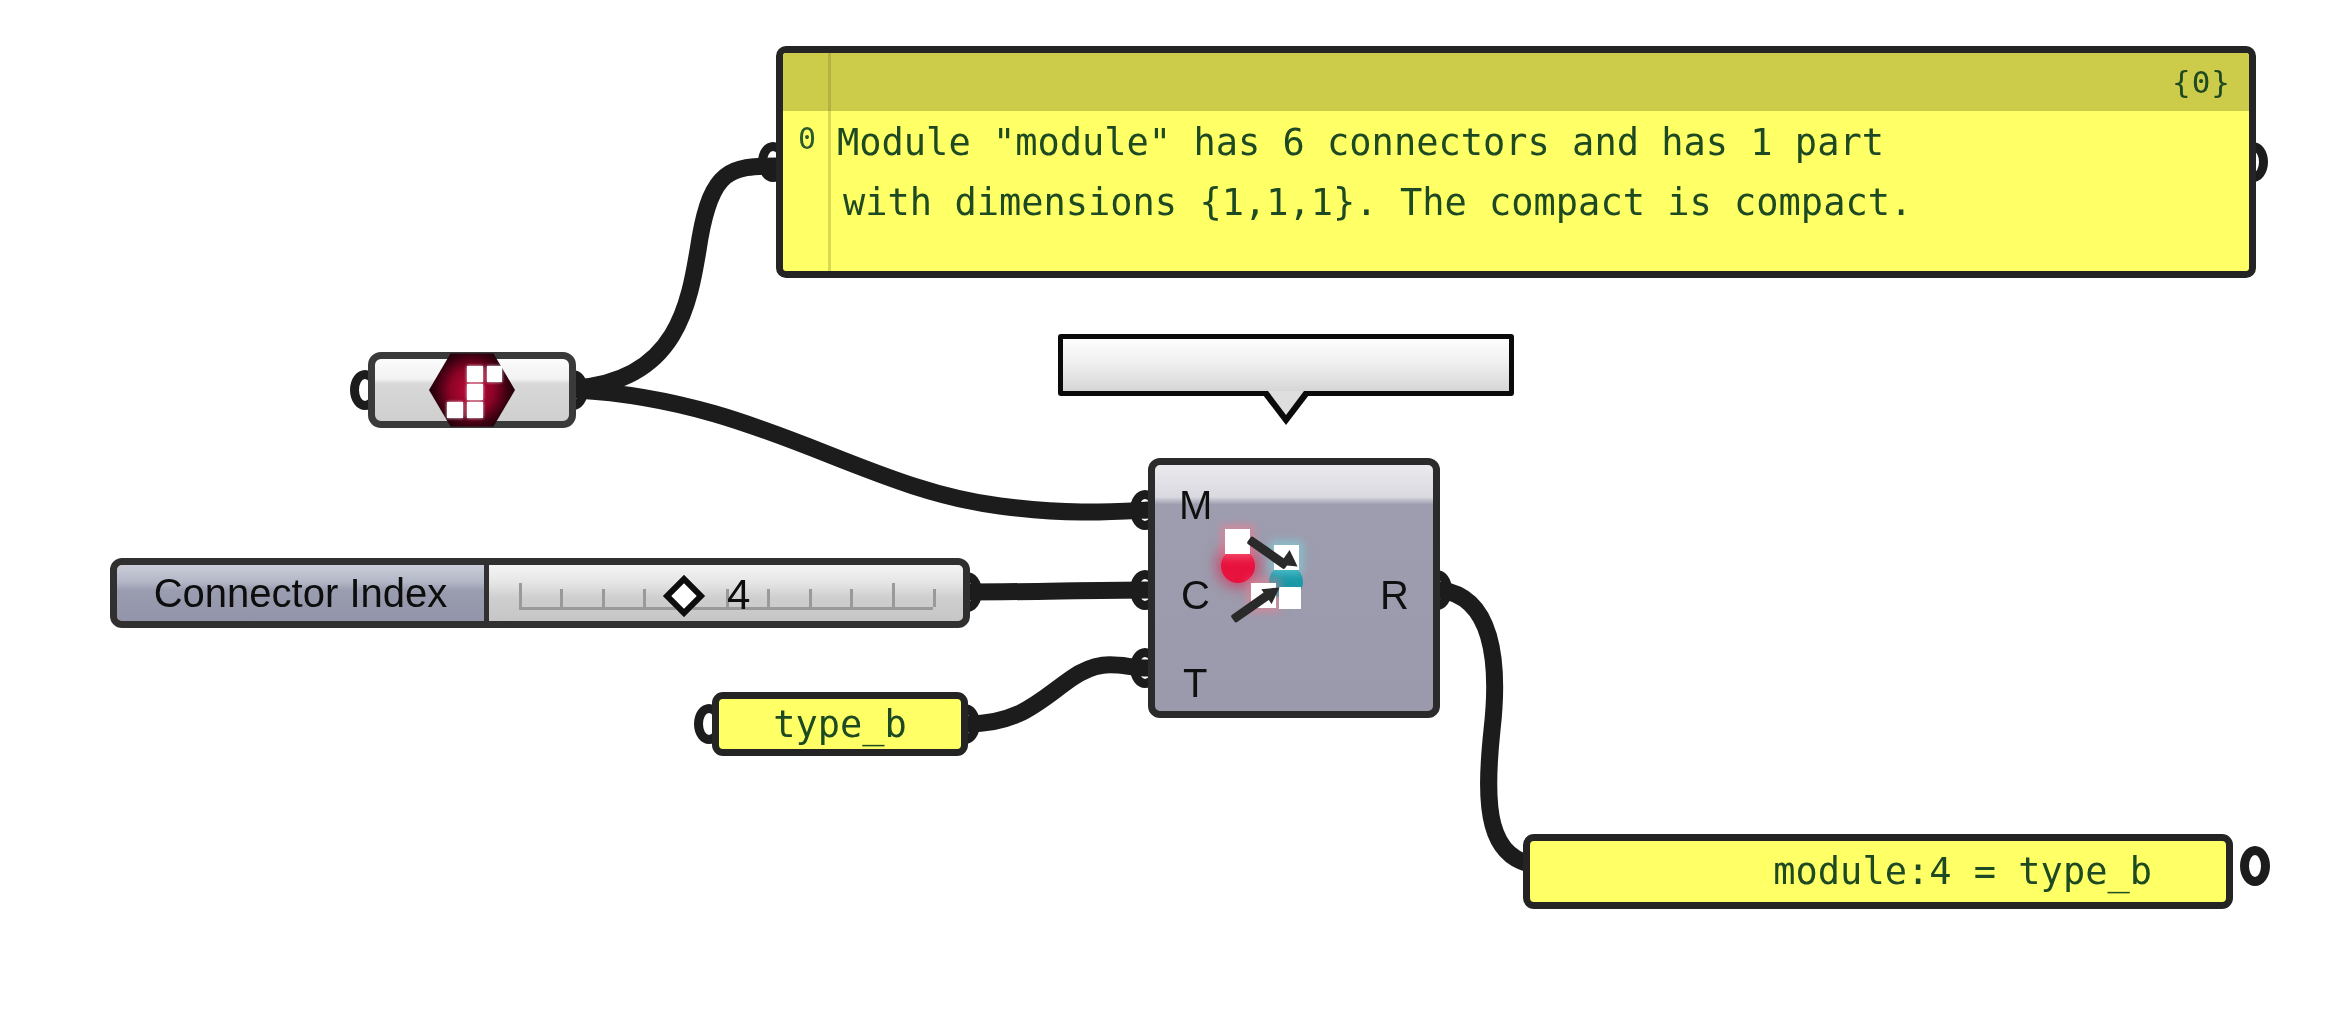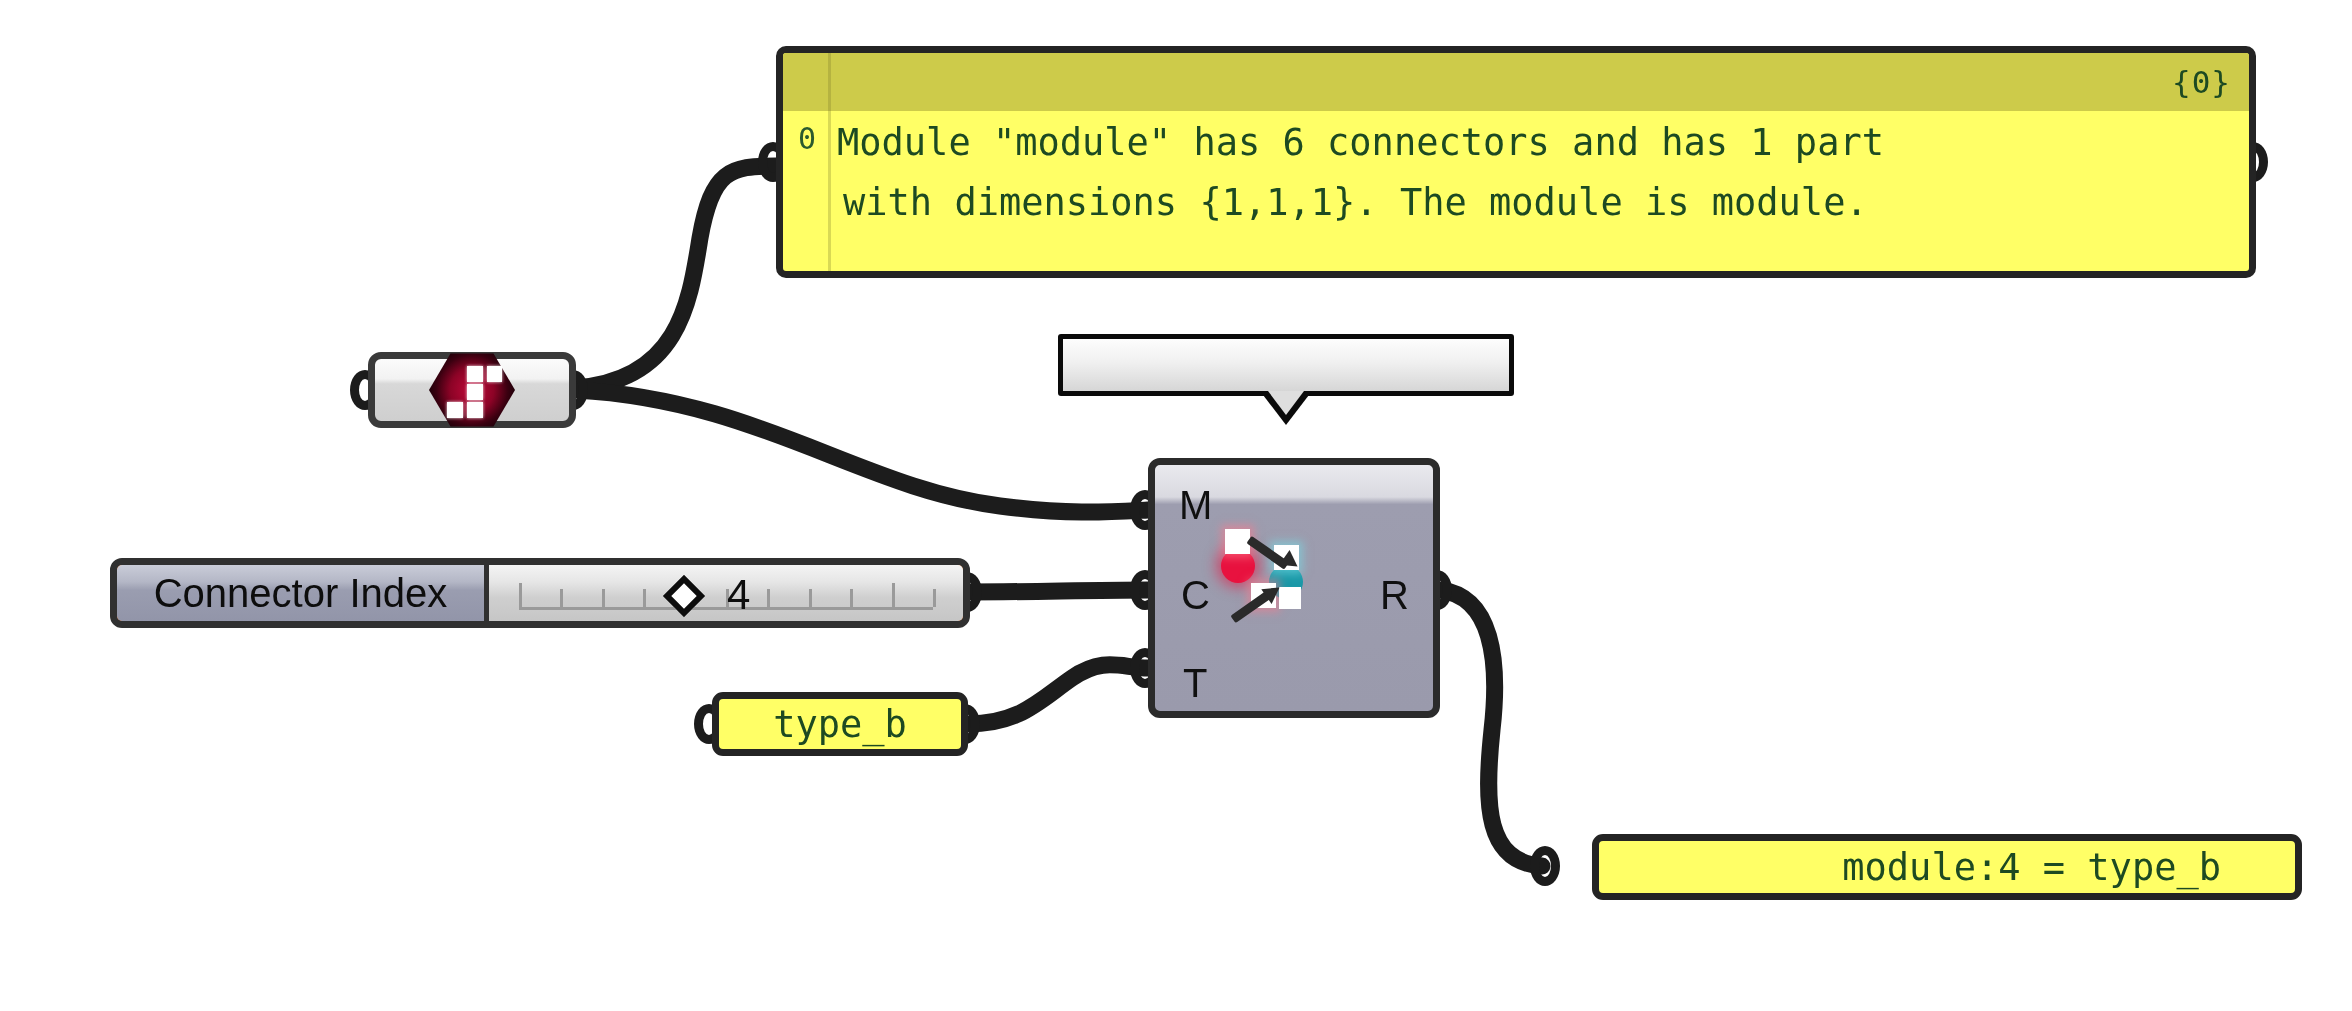--- a/index.html
+++ b/index.html
@@ -326,21 +326,21 @@
     <div class="panel-header">
       <span class="panel-header-count">{0}</span>
     </div>
     <div class="panel-body">
       <div class="panel-gutter">
         <span>0</span>
         <span class="panel-gutter-line"></span>
       </div>
       <div class="panel-text">Module "module" has 6 connectors and has 1 part</div>
     </div>
-    <div class="panel-text" style="position:absolute; left:54px; top:118px; padding-left:6px;">with dimensions {1,1,1}. The module is module.</div>
+    <div class="panel-text" style="position:absolute; left:54px; top:118px; padding-left:6px;">with dimensions {1,1,1}. The compact is compact.</div>
   </div>
   <div class="port left" style="left:758px; top:142px;"></div>
   <div class="port right" style="left:2238px; top:142px;"></div>
 
 
   <div class="node iconnode" style="left:368px; top:352px; width:208px; height:76px;">
     <div class="hexicon">
       <div class="hexshape"></div>
       <div class="px" style="left:38px; top:14px; width:16px; height:16px;"></div>
       <div class="px" style="left:58px; top:14px; width:15px; height:16px;"></div>
@@ -405,19 +405,19 @@
       <span class="arrowhead" style="left:66px; top:32px; transform:rotate(35deg);"></span>
       <span class="arrow" style="left:16px; top:94px; width:46px; transform:rotate(-35deg); transform-origin:left center;"></span>
       <span class="arrowhead" style="left:48px; top:62px; transform:rotate(-35deg);"></span>
     </div>
   </div>
   <div class="port left" style="left:1130px; top:490px;"></div>
   <div class="port left" style="left:1130px; top:570px;"></div>
   <div class="port left" style="left:1130px; top:648px;"></div>
   <div class="port right" style="left:1422px; top:570px;"></div>
 
-  <div class="node vpanel rightpad" style="left:1592px; top:834px; width:710px; height:66px;">
+  <div class="node vpanel rightpad" style="left:1523px; top:834px; width:710px; height:75px;">
     <span>module:4 = type_b</span>
   </div>
   <div class="port left" style="left:1530px; top:846px;"></div>
   <div class="port right" style="left:2240px; top:846px;"></div>
 
 </div>
 
 </body></html>

